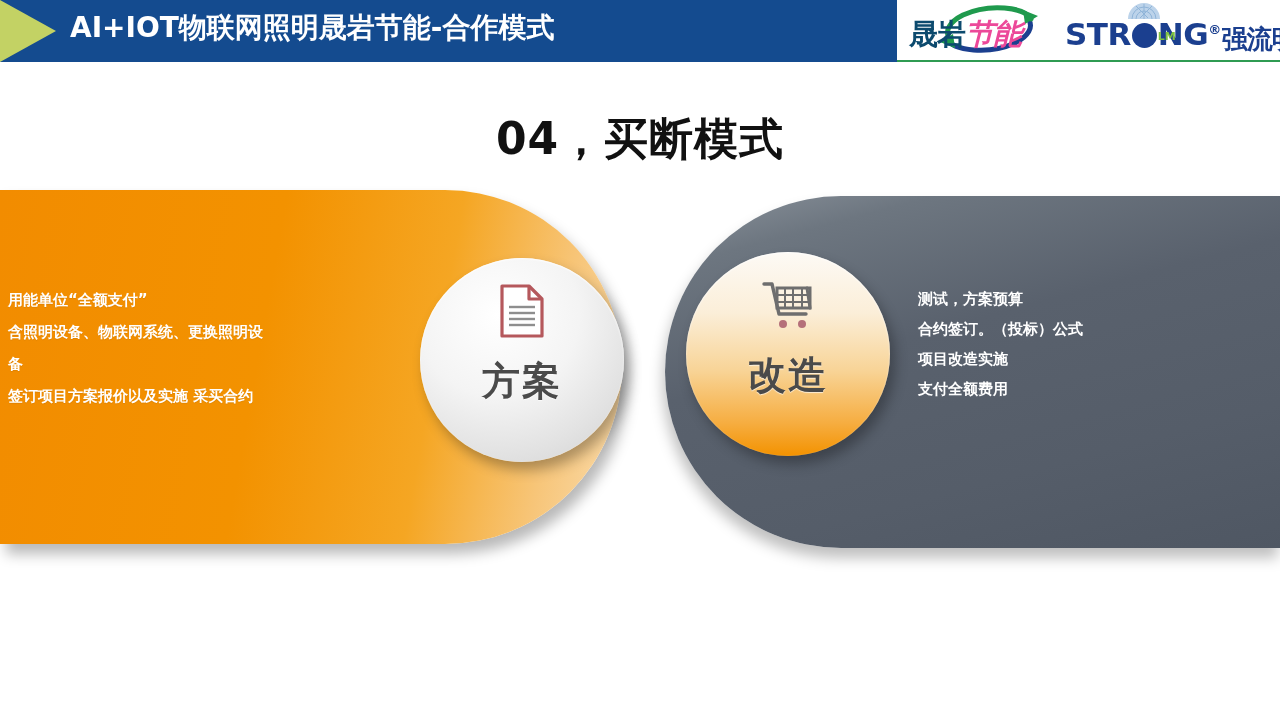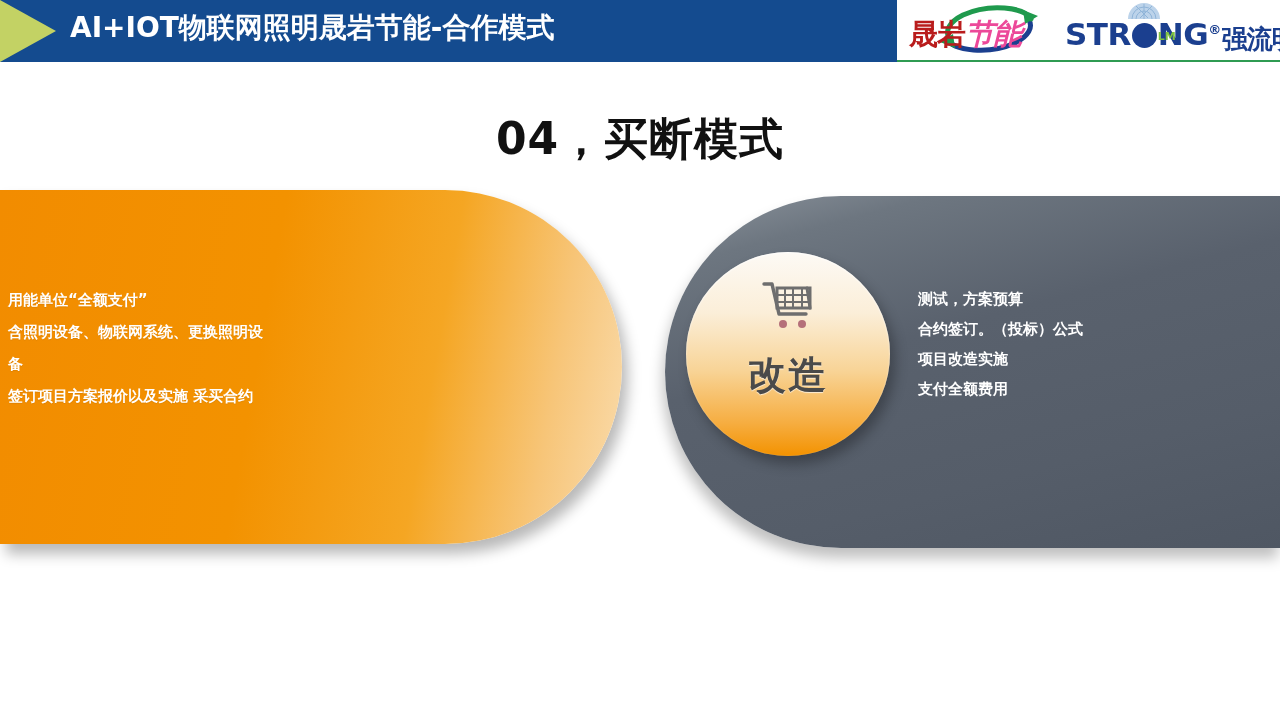--- a/index.html
+++ b/index.html
@@ -44,21 +44,21 @@
 
   .logo-cn-wrap { position: relative; width: 150px; height: 46px; }
   .logo-swoosh { position: absolute; left: 28px; top: -2px; width: 104px; height: 48px; }
   .logo-cn {
     position: absolute; left: 0; top: 8px;
     font-size: 29px; font-weight: bold; letter-spacing: -1px;
     white-space: nowrap;
     font-family: "DejaVu Sans", sans-serif;
     z-index: 2;
   }
-  .logo-cn .blue { color: #b91c1c; }
+  .logo-cn .blue { color: #0c4a6e; }
   .logo-cn .green { color: #ec4899; font-style: italic; }
 
   .logo-strong-wrap { position: relative; margin-left: 6px; height: 46px; }
   .logo-fan { position: absolute; left: 62px; top: -4px; width: 34px; height: 16px; }
   .logo-strong {
     position: relative; top: 9px;
     font-size: 31px; font-weight: bold; color: #1b3f8f;
     letter-spacing: -0.5px; white-space: nowrap;
     font-family: "DejaVu Sans", sans-serif;
   }
@@ -207,20 +207,35 @@
 
     <div class="panel-right">
       <div class="panel-right-text">
         <p>测试，方案预算</p>
         <p>合约签订。（投标）公式</p>
         <p> 项目改造实施</p>
         <p>支付全额费用</p>
       </div>
     </div>
 
+    <div class="circle circle-plan">
+      <div class="circle-icon">
+        <svg width="46" height="56" viewBox="0 0 46 56">
+          <path d="M3 3 H30 L43 16 V53 H3 Z" fill="#ffffff" stroke="#b5585c" stroke-width="3.2" stroke-linejoin="round"></path>
+          <path d="M30 3 V16 H43" fill="none" stroke="#b5585c" stroke-width="3.2" stroke-linejoin="round"></path>
+          <g stroke="#8e8e8e" stroke-width="2.4">
+            <line x1="10" y1="24" x2="36" y2="24"></line>
+            <line x1="10" y1="30" x2="36" y2="30"></line>
+            <line x1="10" y1="36" x2="36" y2="36"></line>
+            <line x1="10" y1="42" x2="36" y2="42"></line>
+          </g>
+        </svg>
+      </div>
+      <div class="circle-label">方案</div>
+    </div>
 
     <div class="circle circle-retrofit">
       <div class="circle-icon">
         <svg width="54" height="54" viewBox="0 0 54 54">
           <path d="M3 6 H11 L18 36 H45" fill="none" stroke="#6e6e6e" stroke-width="3.4" stroke-linecap="round" stroke-linejoin="round"></path>
           <rect x="16" y="10" width="33" height="20" fill="none" stroke="#6e6e6e" stroke-width="3"></rect>
           <g stroke="#6e6e6e" stroke-width="2">
             <line x1="16" y1="17" x2="49" y2="17"></line>
             <line x1="16" y1="24" x2="49" y2="24"></line>
             <line x1="24" y1="10" x2="24" y2="30"></line>

